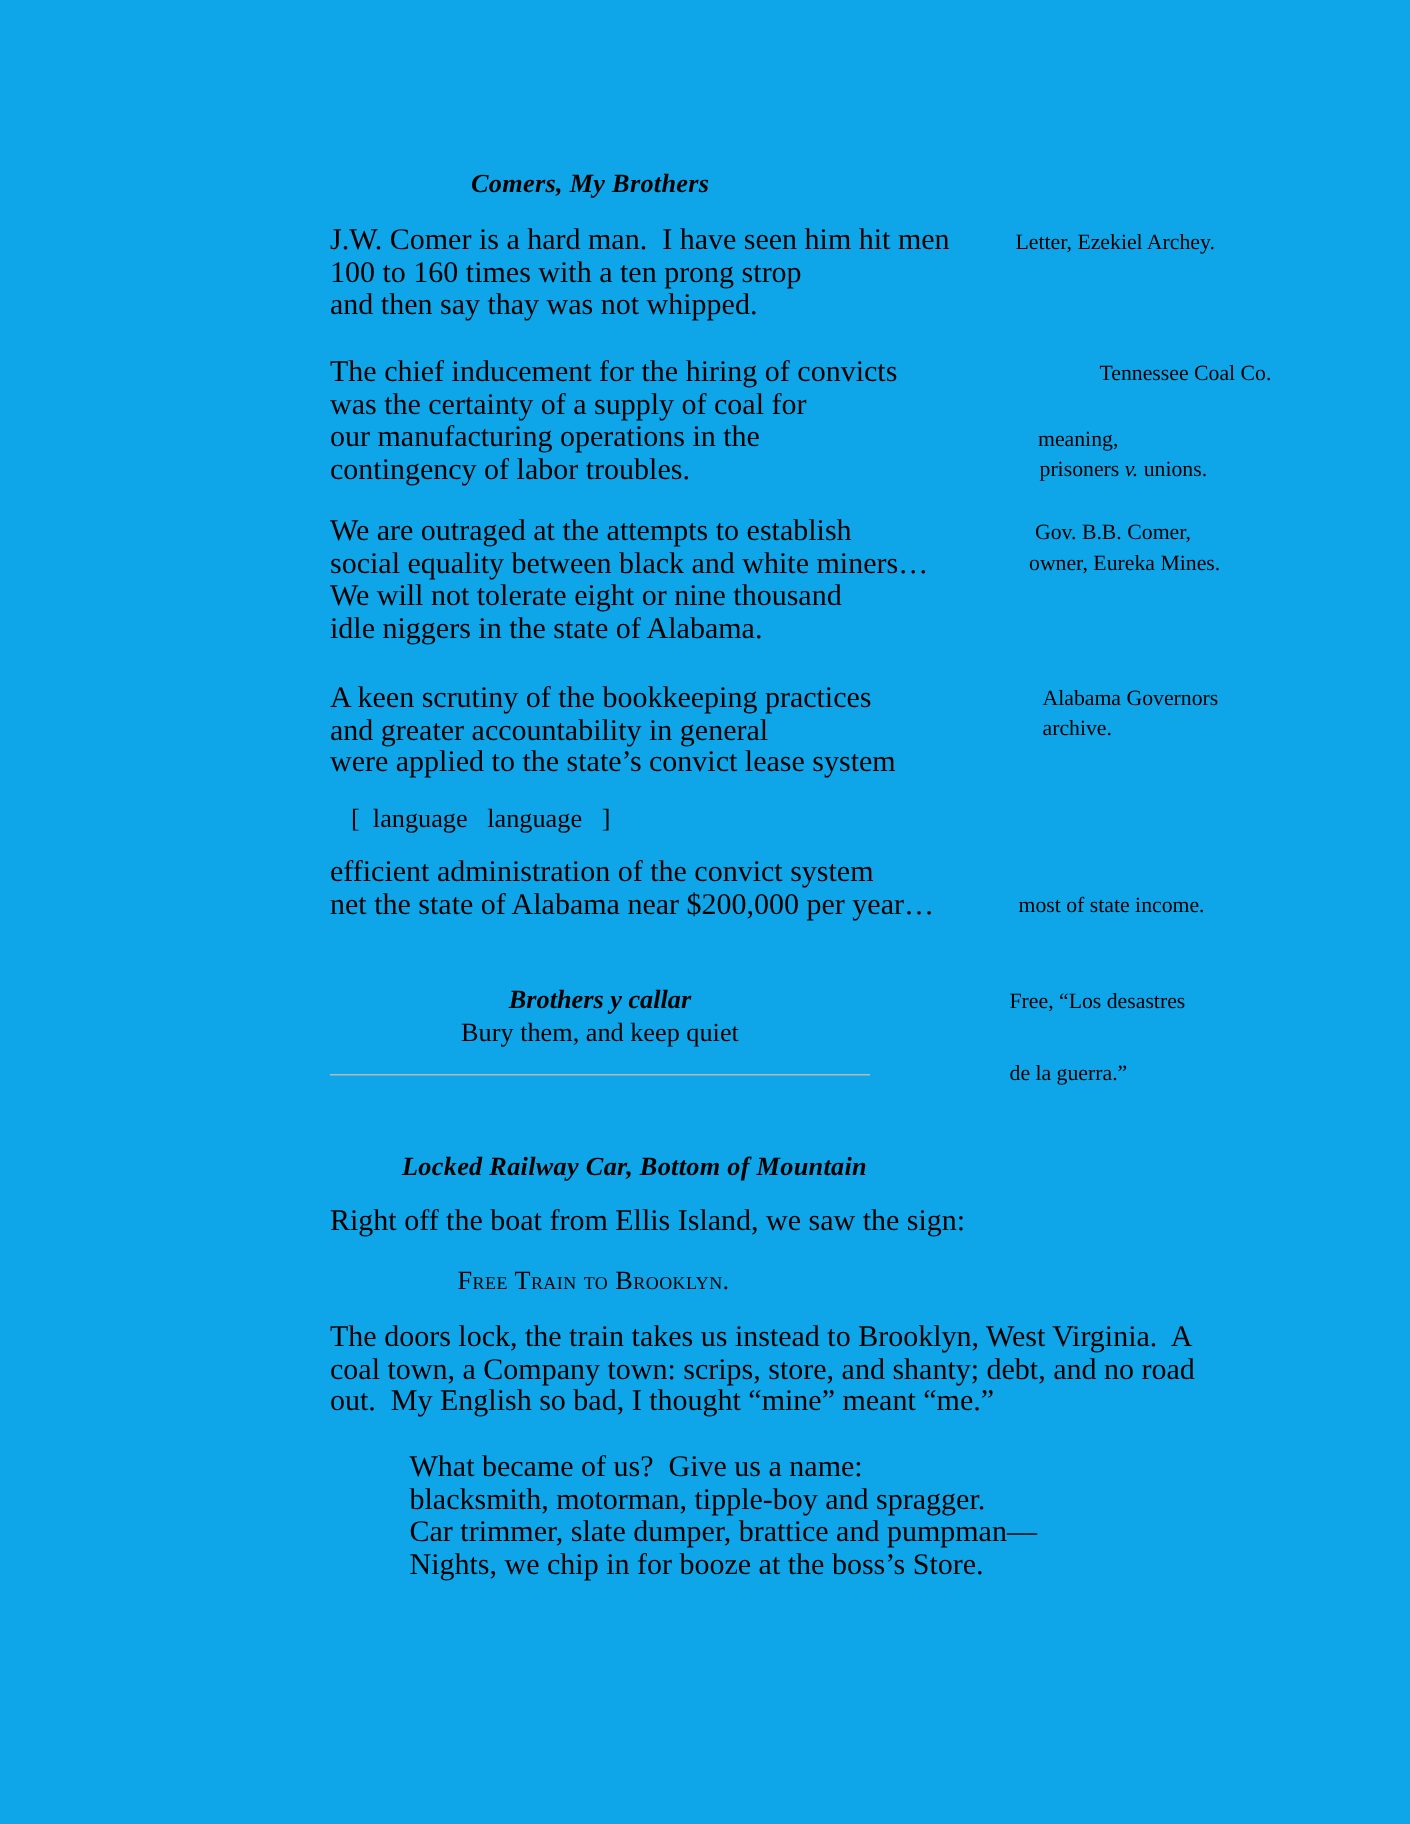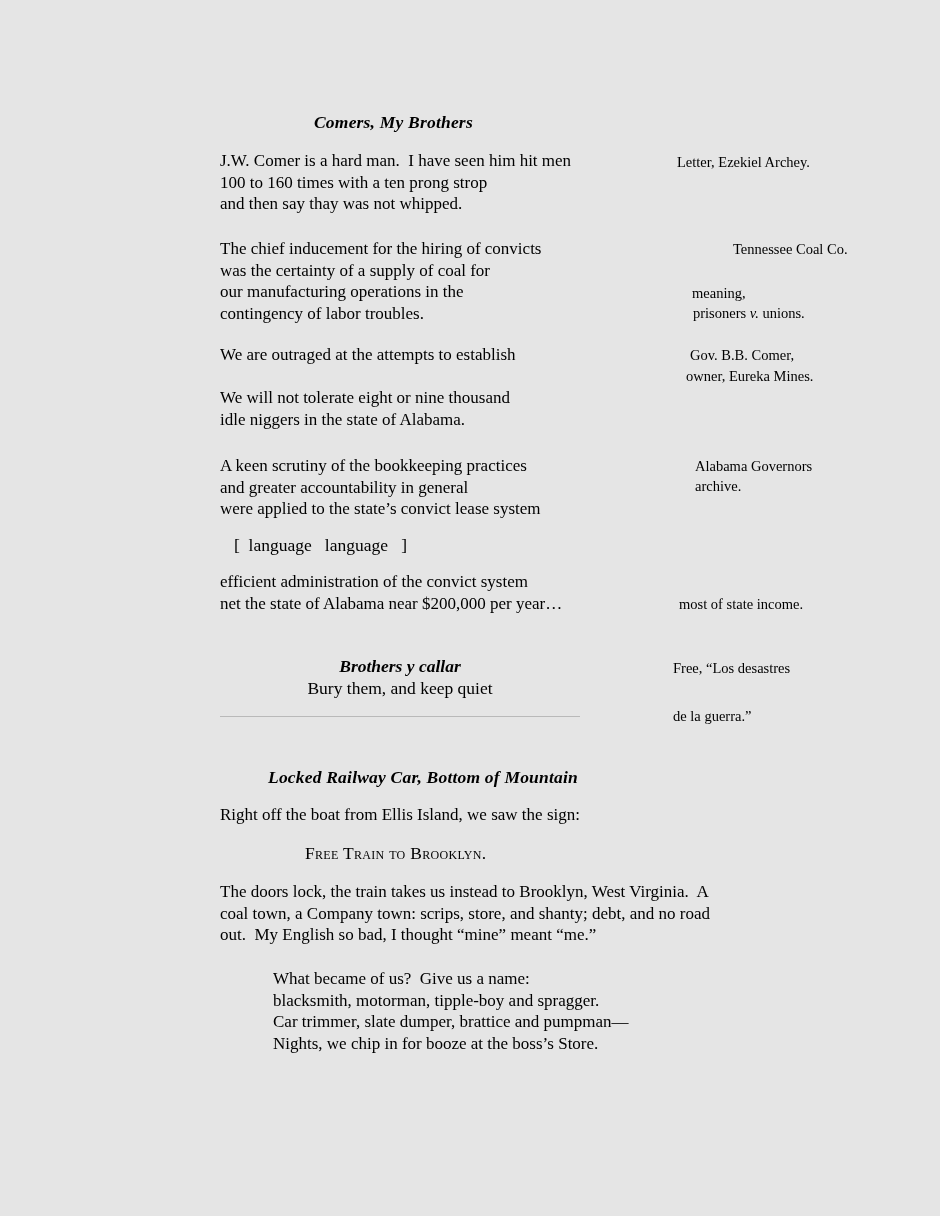--- a/index.html
+++ b/index.html
@@ -4,40 +4,40 @@
 <style>
   html, body {
     margin: 0;
     padding: 0;
     background: #ffffff;
   }
   .page {
     position: relative;
     width: 940px;
     height: 1216px;
-    background: #e5e5e5;
+    background: #0ea5e9;
     font-family: "Liberation Serif", "DejaVu Serif", serif;
     color: #000000;
     overflow: hidden;
   }
 
   
   .poem-title {
     position: absolute;
     font-weight: bold;
     font-style: italic;
     font-size: 17.5px;
     letter-spacing: 0.2px;
     white-space: pre;
   }
 
   
   .verse {
     position: absolute;
-    font-size: 17px;
+    font-size: 20px;
     line-height: 21.5px;
     white-space: pre;
   }
 
   
   .margin-note {
     position: absolute;
     font-size: 14.5px;
     line-height: 20px;
     white-space: pre;
@@ -98,20 +98,21 @@
 
   <div class="verse" style="left:220px; top:238px;">The chief inducement for the hiring of convicts</div>
   <div class="verse" style="left:220px; top:259.5px;">was the certainty of a supply of coal for</div>
   <div class="verse" style="left:220px; top:281px;">our manufacturing operations in the</div>
   <div class="verse" style="left:220px; top:302.5px;">contingency of labor troubles.</div>
   <div class="margin-note" style="left:700px; top:239px;margin-left:33px;">Tennessee Coal Co.</div>
   <div class="margin-note" style="left:692px; top:283px;">meaning,</div>
   <div class="margin-note" style="left:693px; top:303px;">prisoners <span class="ital">v.</span> unions.</div>
 
   <div class="verse" style="left:220px; top:344px;">We are outraged at the attempts to establish</div>
+  <div class="verse" style="left:220px; top:365.5px;">social equality between black and white miners…</div>
   <div class="verse" style="left:220px; top:387px;">We will not tolerate eight or nine thousand</div>
   <div class="verse" style="left:220px; top:408.5px;">idle niggers in the state of Alabama.</div>
   <div class="margin-note" style="left:690px; top:345px;">Gov. B.B. Comer,</div>
   <div class="margin-note" style="left:686px; top:366px;">owner, Eureka Mines.</div>
 
   <div class="verse" style="left:220px; top:455px;">A keen scrutiny of the bookkeeping practices</div>
   <div class="verse" style="left:220px; top:476.5px;">and greater accountability in general</div>
   <div class="verse" style="left:220px; top:498px;">were applied to the state’s convict lease system</div>
   <div class="margin-note" style="left:695px; top:456px;">Alabama Governors</div>
   <div class="margin-note" style="left:695px; top:476px;">archive.</div>

